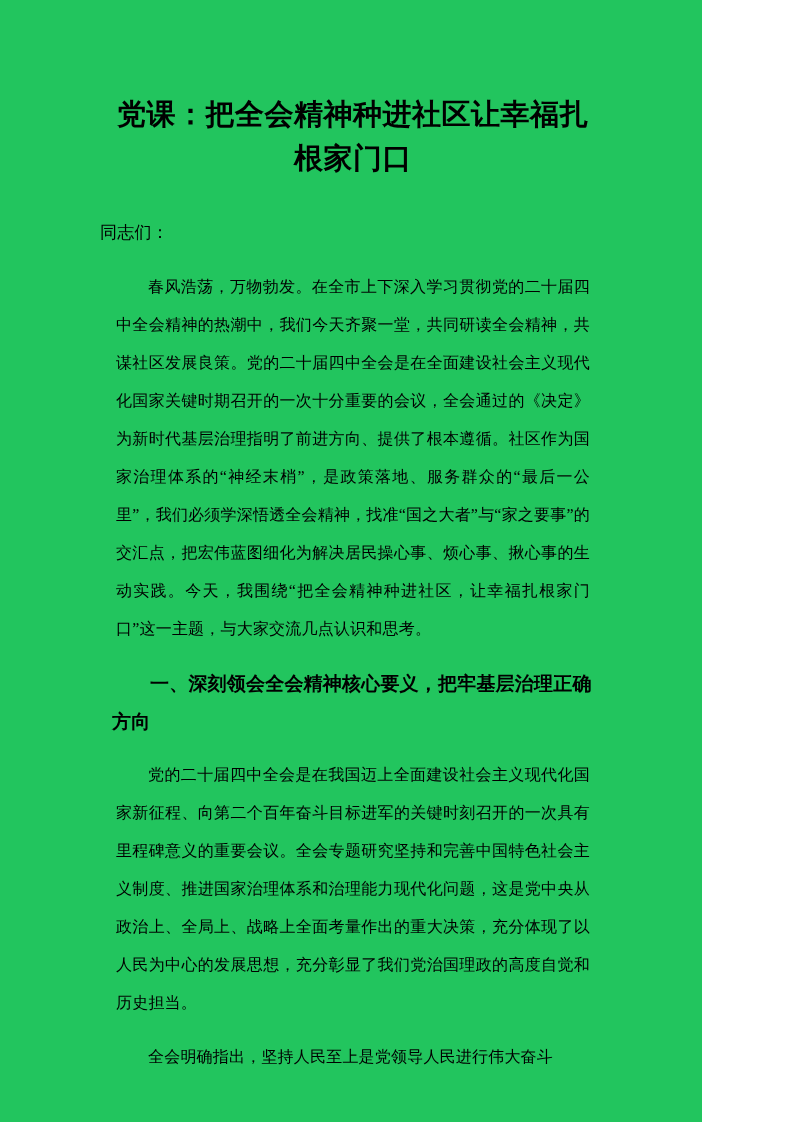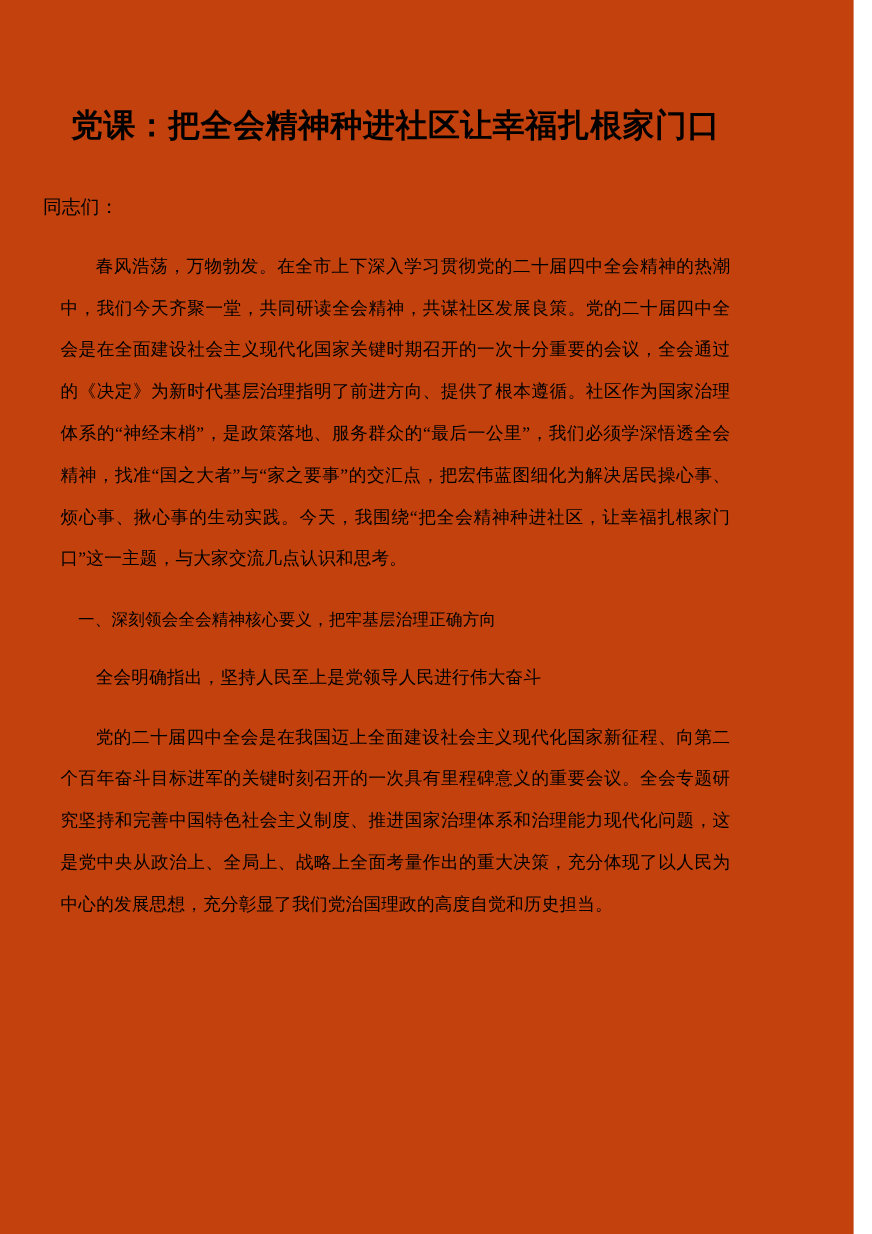--- a/index.html
+++ b/index.html
@@ -9,24 +9,24 @@
   }
   body {
     width: 793px;
     height: 1122px;
     font-family: "Liberation Serif", "DejaVu Serif", serif;
     color: #000000;
     overflow: hidden;
   }
   .page {
     box-sizing: border-box;
-    width: 776px;
+    width: 702px;
     height: 1122px;
-    padding: 92px 96px 60px 39px;
-    background: #c2410c;
+    padding: 92px 96px 60px 100px;
+    background: #22c55e;
     position: relative;
   }
   .doc-title {
     font-family: "DejaVu Sans", "Liberation Sans", sans-serif;
     font-weight: bold;
     font-size: 29px;
     line-height: 44px;
     text-align: center;
     letter-spacing: 0.5px;
     margin: 0 0 34px 0;
@@ -42,38 +42,38 @@
     font-size: 16px;
     line-height: 38px;
     margin: 16px;
     text-align: justify;
     text-justify: inter-ideograph;
     text-indent: 2em;
     letter-spacing: 0.2px;
   }
   p.heading-para {
     font-family: "DejaVu Sans", "Liberation Sans", sans-serif;
-    font-weight: normal;
-    font-size: 15px;
+    font-weight: bold;
+    font-size: 19px;
     line-height: 38px;
-    margin: 2px;
+    margin: 12px;
     text-indent: 2em;
     letter-spacing: 0.2px;
   }
 </style>
 </head>
 <body>
 
 <div class="page">
 
   <h1 class="doc-title">党课：把全会精神种进社区让幸福扎根家门口</h1>
 
   <div class="salutation">同志们：</div>
 
   <p class="body-para">春风浩荡，万物勃发。在全市上下深入学习贯彻党的二十届四中全会精神的热潮中，我们今天齐聚一堂，共同研读全会精神，共谋社区发展良策。党的二十届四中全会是在全面建设社会主义现代化国家关键时期召开的一次十分重要的会议，全会通过的《决定》为新时代基层治理指明了前进方向、提供了根本遵循。社区作为国家治理体系的“神经末梢”，是政策落地、服务群众的“最后一公里”，我们必须学深悟透全会精神，找准“国之大者”与“家之要事”的交汇点，把宏伟蓝图细化为解决居民操心事、烦心事、揪心事的生动实践。今天，我围绕“把全会精神种进社区，让幸福扎根家门口”这一主题，与大家交流几点认识和思考。</p>
 
   <p class="heading-para">一、深刻领会全会精神核心要义，把牢基层治理正确方向</p>
 
+  <p class="body-para">党的二十届四中全会是在我国迈上全面建设社会主义现代化国家新征程、向第二个百年奋斗目标进军的关键时刻召开的一次具有里程碑意义的重要会议。全会专题研究坚持和完善中国特色社会主义制度、推进国家治理体系和治理能力现代化问题，这是党中央从政治上、全局上、战略上全面考量作出的重大决策，充分体现了以人民为中心的发展思想，充分彰显了我们党治国理政的高度自觉和历史担当。</p>
+
   <p class="body-para">全会明确指出，坚持人民至上是党领导人民进行伟大奋斗</p>
-
-  <p class="body-para">党的二十届四中全会是在我国迈上全面建设社会主义现代化国家新征程、向第二个百年奋斗目标进军的关键时刻召开的一次具有里程碑意义的重要会议。全会专题研究坚持和完善中国特色社会主义制度、推进国家治理体系和治理能力现代化问题，这是党中央从政治上、全局上、战略上全面考量作出的重大决策，充分体现了以人民为中心的发展思想，充分彰显了我们党治国理政的高度自觉和历史担当。</p>
 
 </div>
 
 </body></html>

